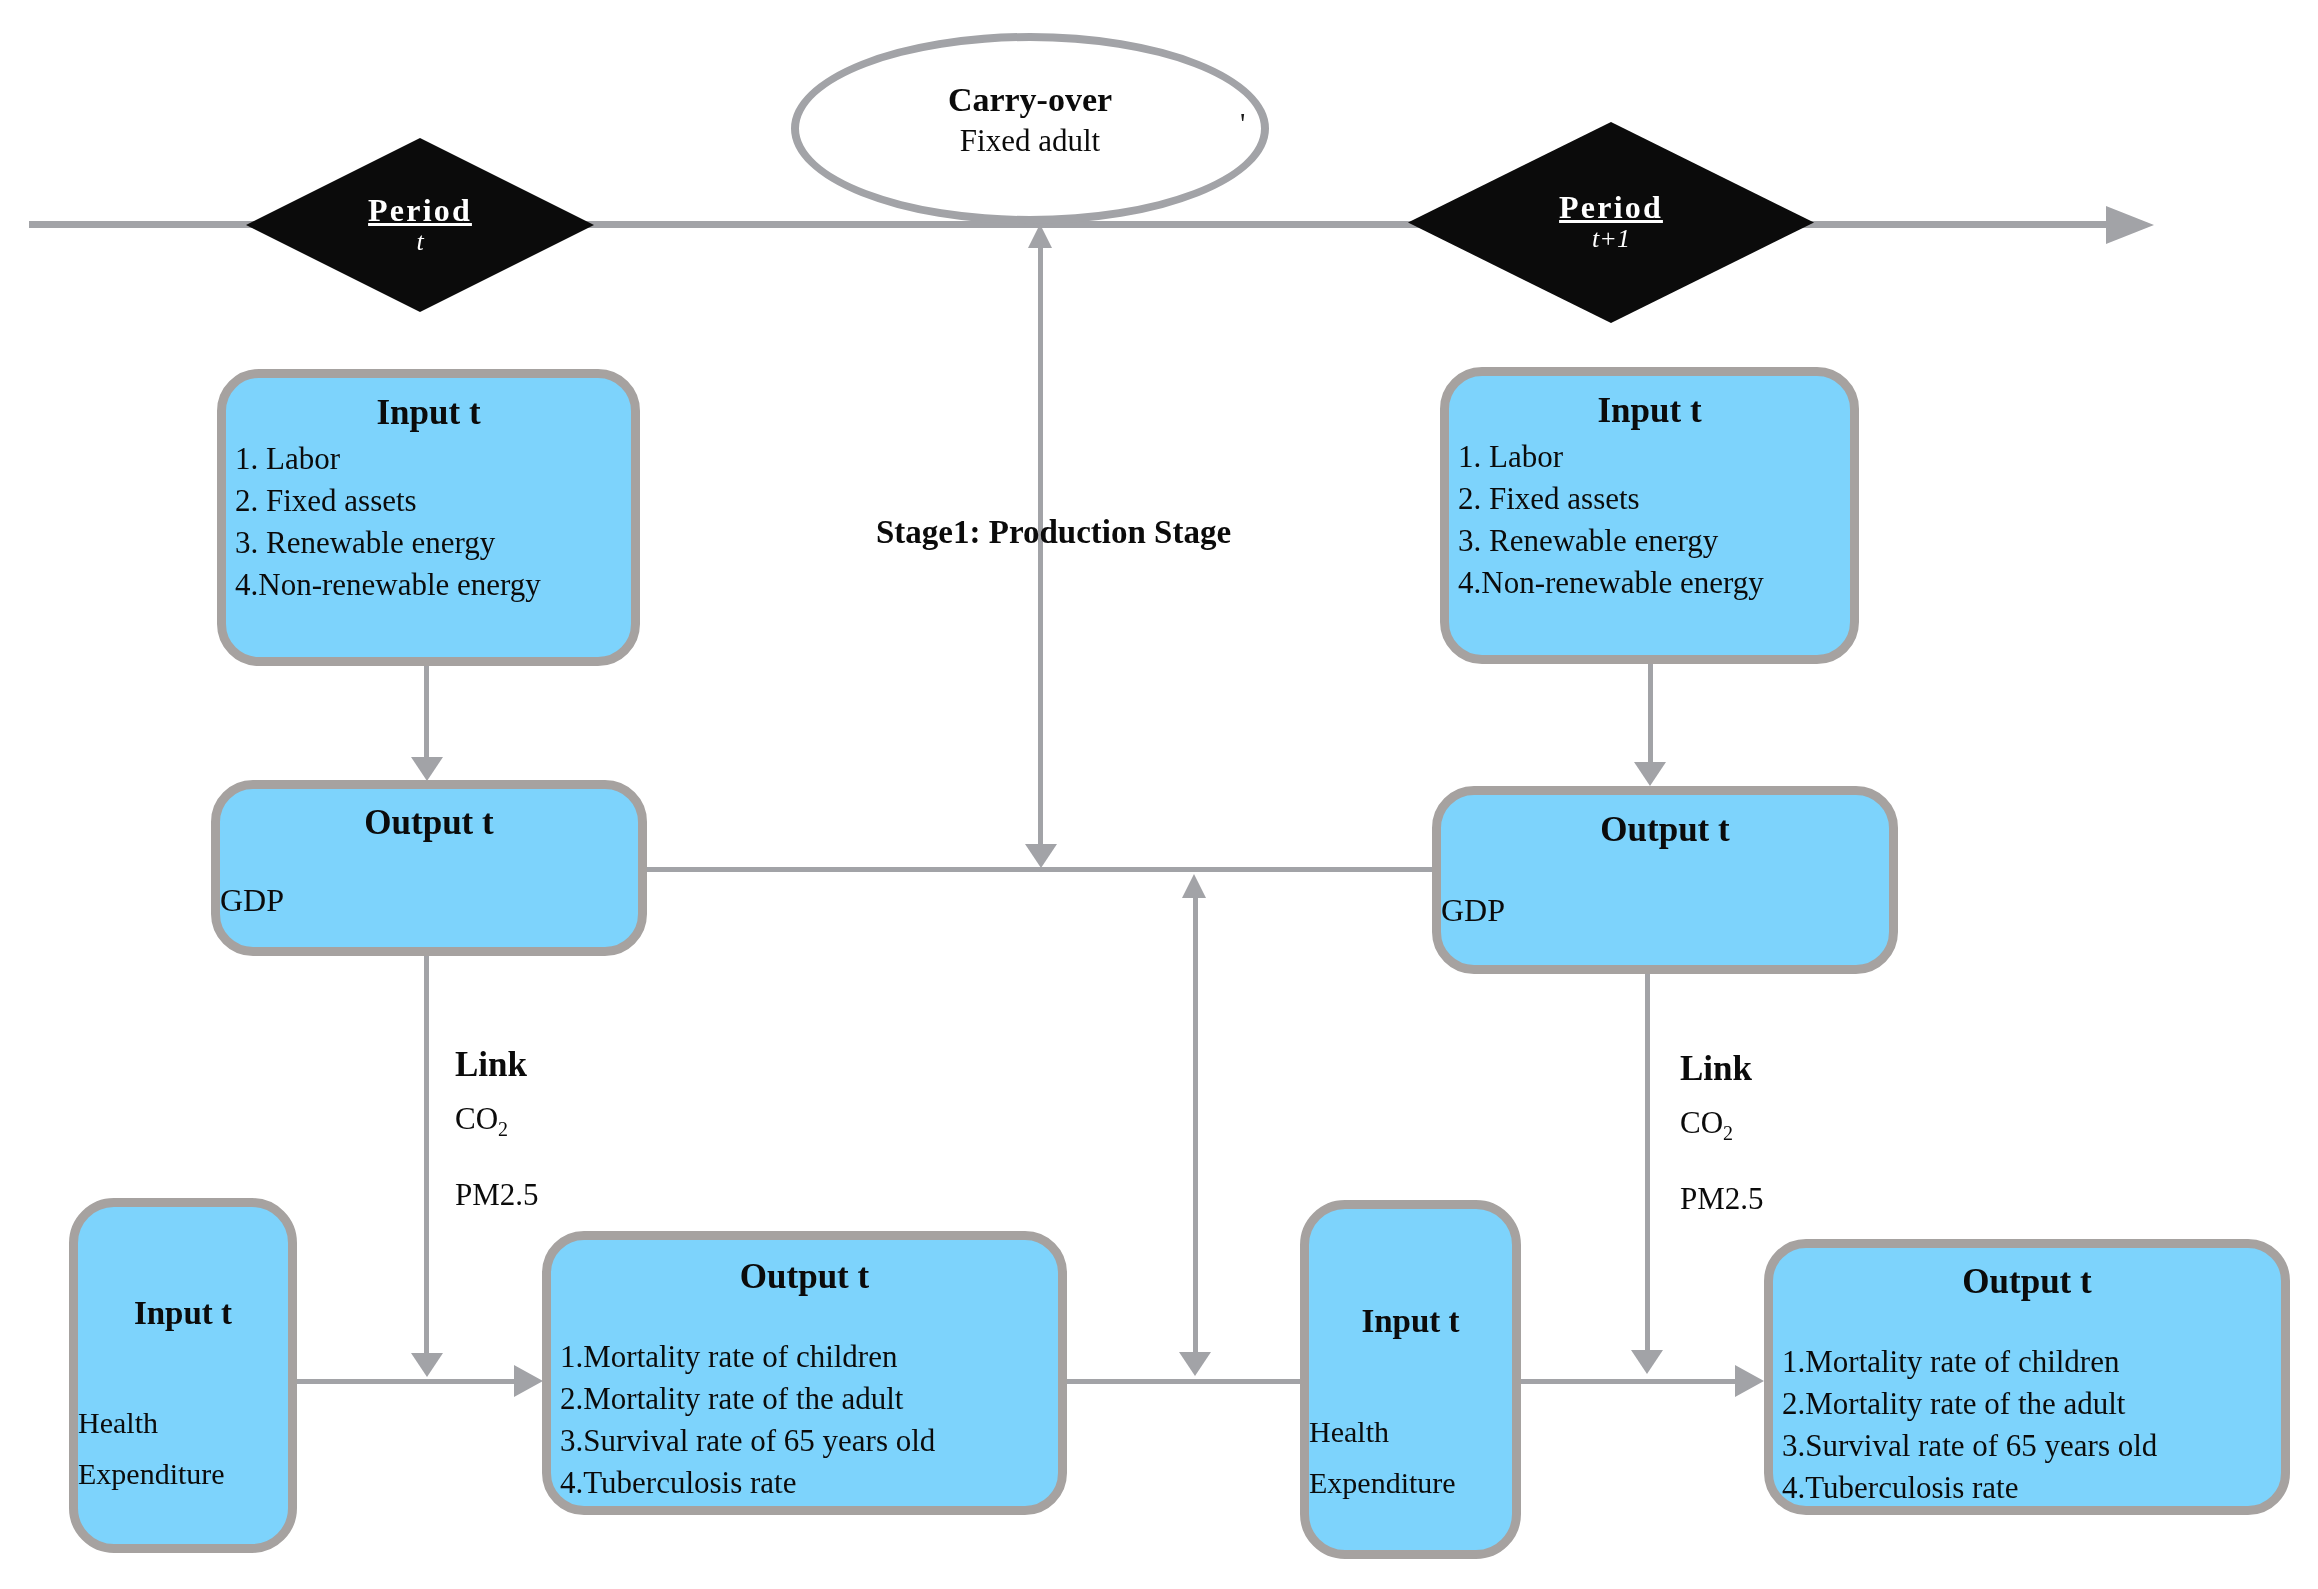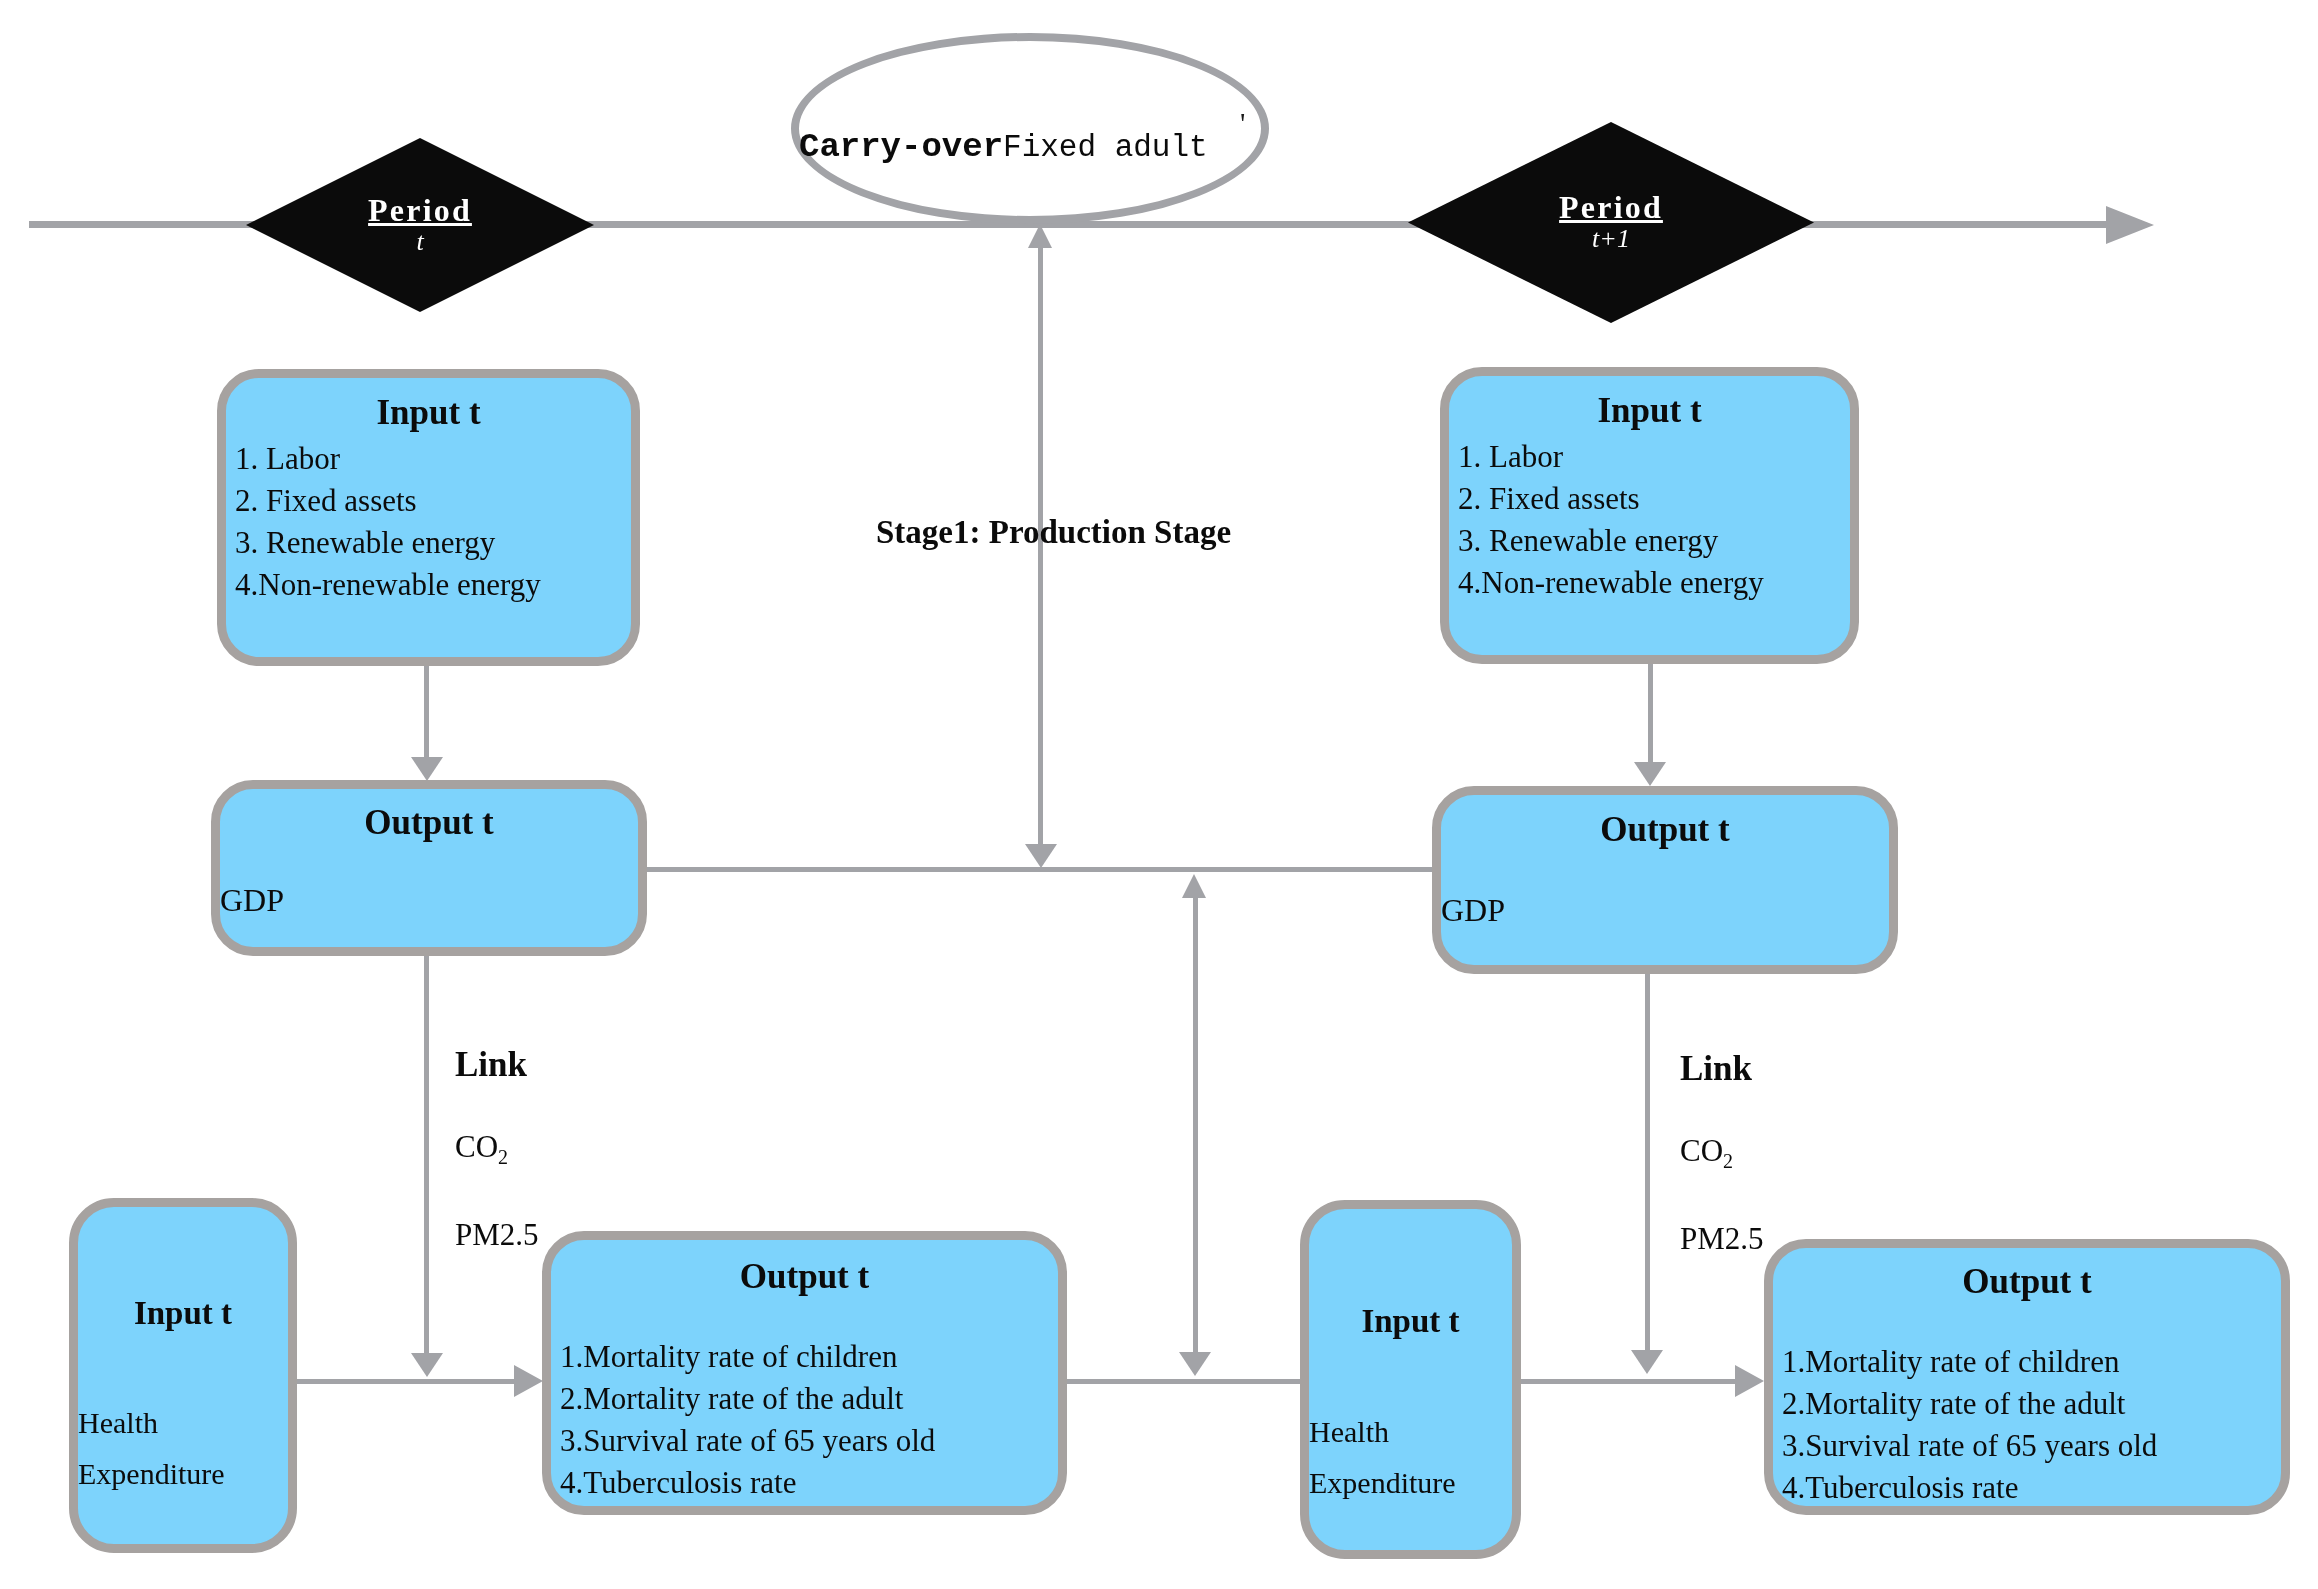--- a/index.html
+++ b/index.html
@@ -18,30 +18,30 @@
   .ah-right{border-top:16px solid transparent;border-bottom:16px solid transparent;border-left:29px solid var(--line);}
   .ah-down{border-left:16px solid transparent;border-right:16px solid transparent;border-top:24.6px solid var(--line);}
   .ah-up{border-left:12.3px solid transparent;border-right:12.3px solid transparent;border-bottom:24.6px solid var(--line);}
   .box{position:absolute;box-sizing:border-box;background:#7dd3fc;border:9.4px solid var(--border);border-radius:42px;z-index:3;}
   .box .title{font-weight:bold;font-size:35px;text-align:center;line-height:43px;}
   .items{font-size:31px;line-height:42px;padding-left:9px;white-space:nowrap;}
   .centered-line{font-size:32px;line-height:41px;}
   .stage-label{position:absolute;font-weight:bold;font-size:33px;white-space:nowrap;z-index:5;}
   .link-group{position:absolute;z-index:5;white-space:nowrap;}
   .link-title{font-weight:bold;font-size:35px;line-height:42px;}
-  .link-line{font-size:31px;line-height:33px;margin-top:44px;}
+  .link-line{font-size:31px;line-height:66px;}
   .link-line sub{font-size:20px;}
   .diamond{position:absolute;background:#0b0b0b;z-index:4;display:flex;flex-direction:column;
     align-items:center;justify-content:center;color:#fff;
     clip-path:polygon(50% 0,100% 50%,50% 100%,0 50%);}
   .diamond .p-label{font-weight:bold;font-size:32px;letter-spacing:2.2px;line-height:33px;text-decoration:underline;}
   .diamond .p-sub{font-style:italic;font-size:26px;line-height:30px;}
   .ellipse{position:absolute;left:791px;top:33px;width:478px;height:191px;box-sizing:border-box;
     border:8.7px solid var(--line);border-radius:50%;background:#fff;z-index:2;
-    display:flex;align-items:center;padding-top:38px;font-family:Liberation Mono, monospace;}
+    display:flex;flex-direction:column;align-items:center;padding-top:38px;}
   .ellipse .e-title{font-weight:bold;font-size:34px;line-height:41px;}
   .ellipse .e-sub{font-size:31px;line-height:42px;}
   .stray{position:absolute;left:1240px;top:106px;font-size:30px;color:#1a1a1a;z-index:4;}
 </style>
 </head>
 <body>
 
 <div id="canvas">
 
   <div class="hline" style="left:29px;top:221px;width:2077px;height:7.2px;"></div>

